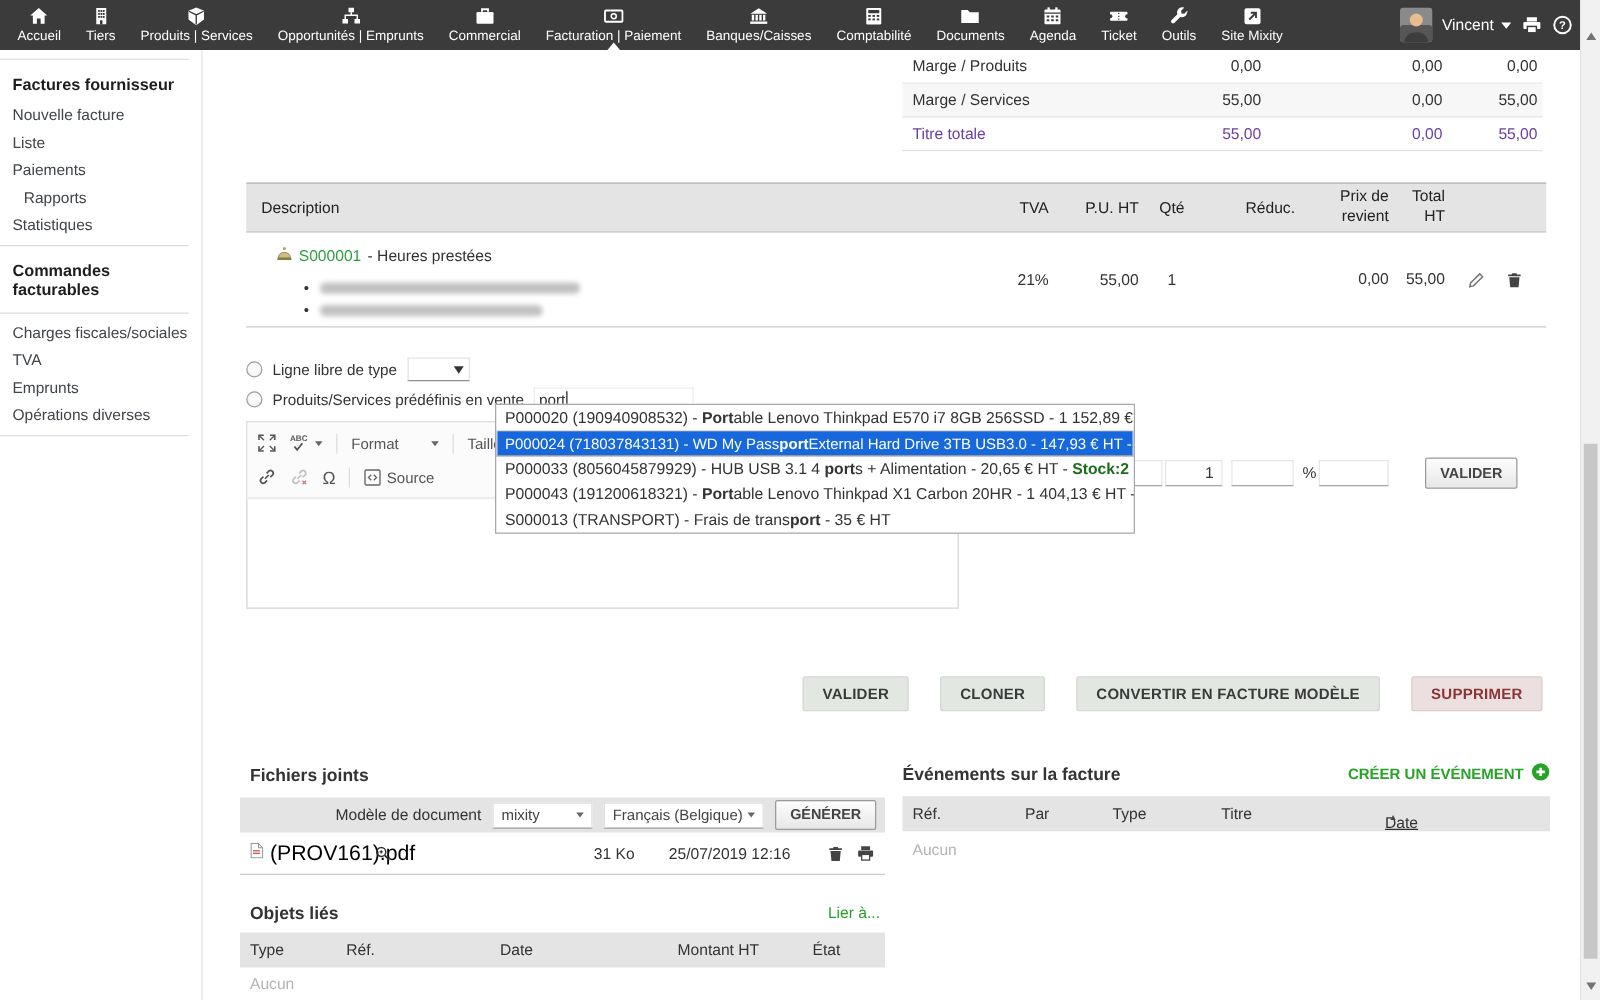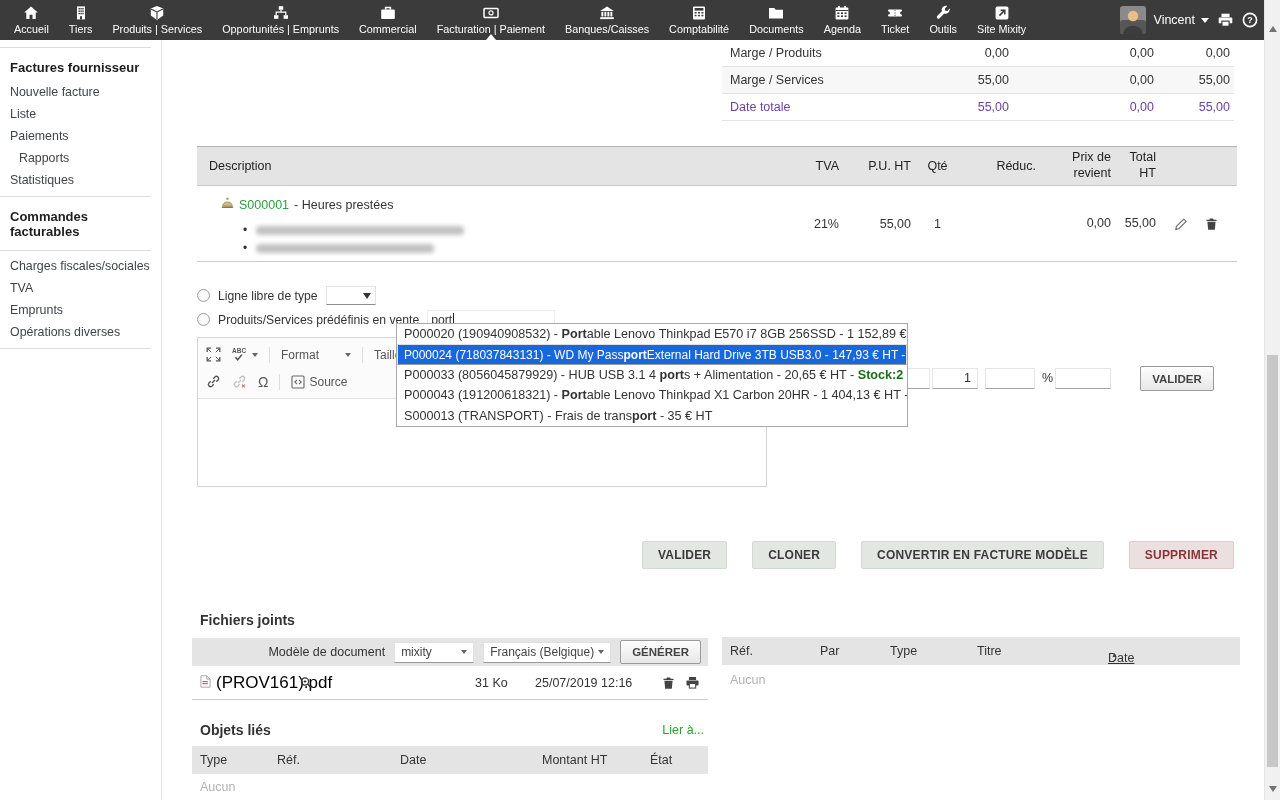--- a/index.html
+++ b/index.html
@@ -394,21 +394,21 @@
           <span class="v2">0,00</span>
           <span class="v3">0,00</span>
         </div>
         <div class="marge-row alt">
           <span class="lab">Marge / Services</span>
           <span class="v1">55,00</span>
           <span class="v2">0,00</span>
           <span class="v3">55,00</span>
         </div>
         <div class="marge-row total">
-          <span class="lab">Date totale</span>
+          <span class="lab">Titre totale</span>
           <span class="v1">55,00</span>
           <span class="v2">0,00</span>
           <span class="v3">55,00</span>
         </div>
       </div>
 
     <div class="lines-head">
       <span class="c-desc">Description</span>
       <span class="c-tva">TVA</span>
       <span class="c-pu">P.U. HT</span>
@@ -602,20 +602,32 @@
       </span>
       <span style="right:8px" class="icon-btn">
         <svg viewBox="0 0 16 16" width="15" height="15">
             <path d="M4.2 1.6h7.6v3.2H4.2z" fill="#444"></path>
             <rect x="1.6" y="5.2" width="12.8" height="5.4" rx="0.8" fill="#444"></rect>
             <rect x="4.6" y="8.6" width="6.8" height="4.8" fill="#fff" stroke="#444" stroke-width="1.1"></rect>
           </svg>
       </span>
     </div>
 
+    <div id="events-titlerow">
+      <span class="sec-title" style="position:static">Événements sur la facture</span>
+      <span class="green-link create-link">
+        <span>CRÉER UN ÉVÉNEMENT</span>
+        <span>
+          <svg viewBox="0 0 16 16" width="15" height="15">
+              <circle cx="8" cy="8" r="7.4" fill="#27a327"></circle>
+              <path d="M8 4.4v7.2M4.4 8h7.2" stroke="#fff" stroke-width="2.2"></path>
+            </svg>
+        </span>
+      </span>
+    </div>
     <div class="gray-head" id="events-head">
         <span style="left: 8px;">Réf.</span>
         <span style="left: 98px;">Par</span>
         <span style="left: 168px;">Type</span>
         <span style="left: 255px;">Titre</span>
         <span style="left: 386px;">
           <span class="sort-col">Date</span>
           <span class="sort-asc">▲</span>
         </span>
       </div>

